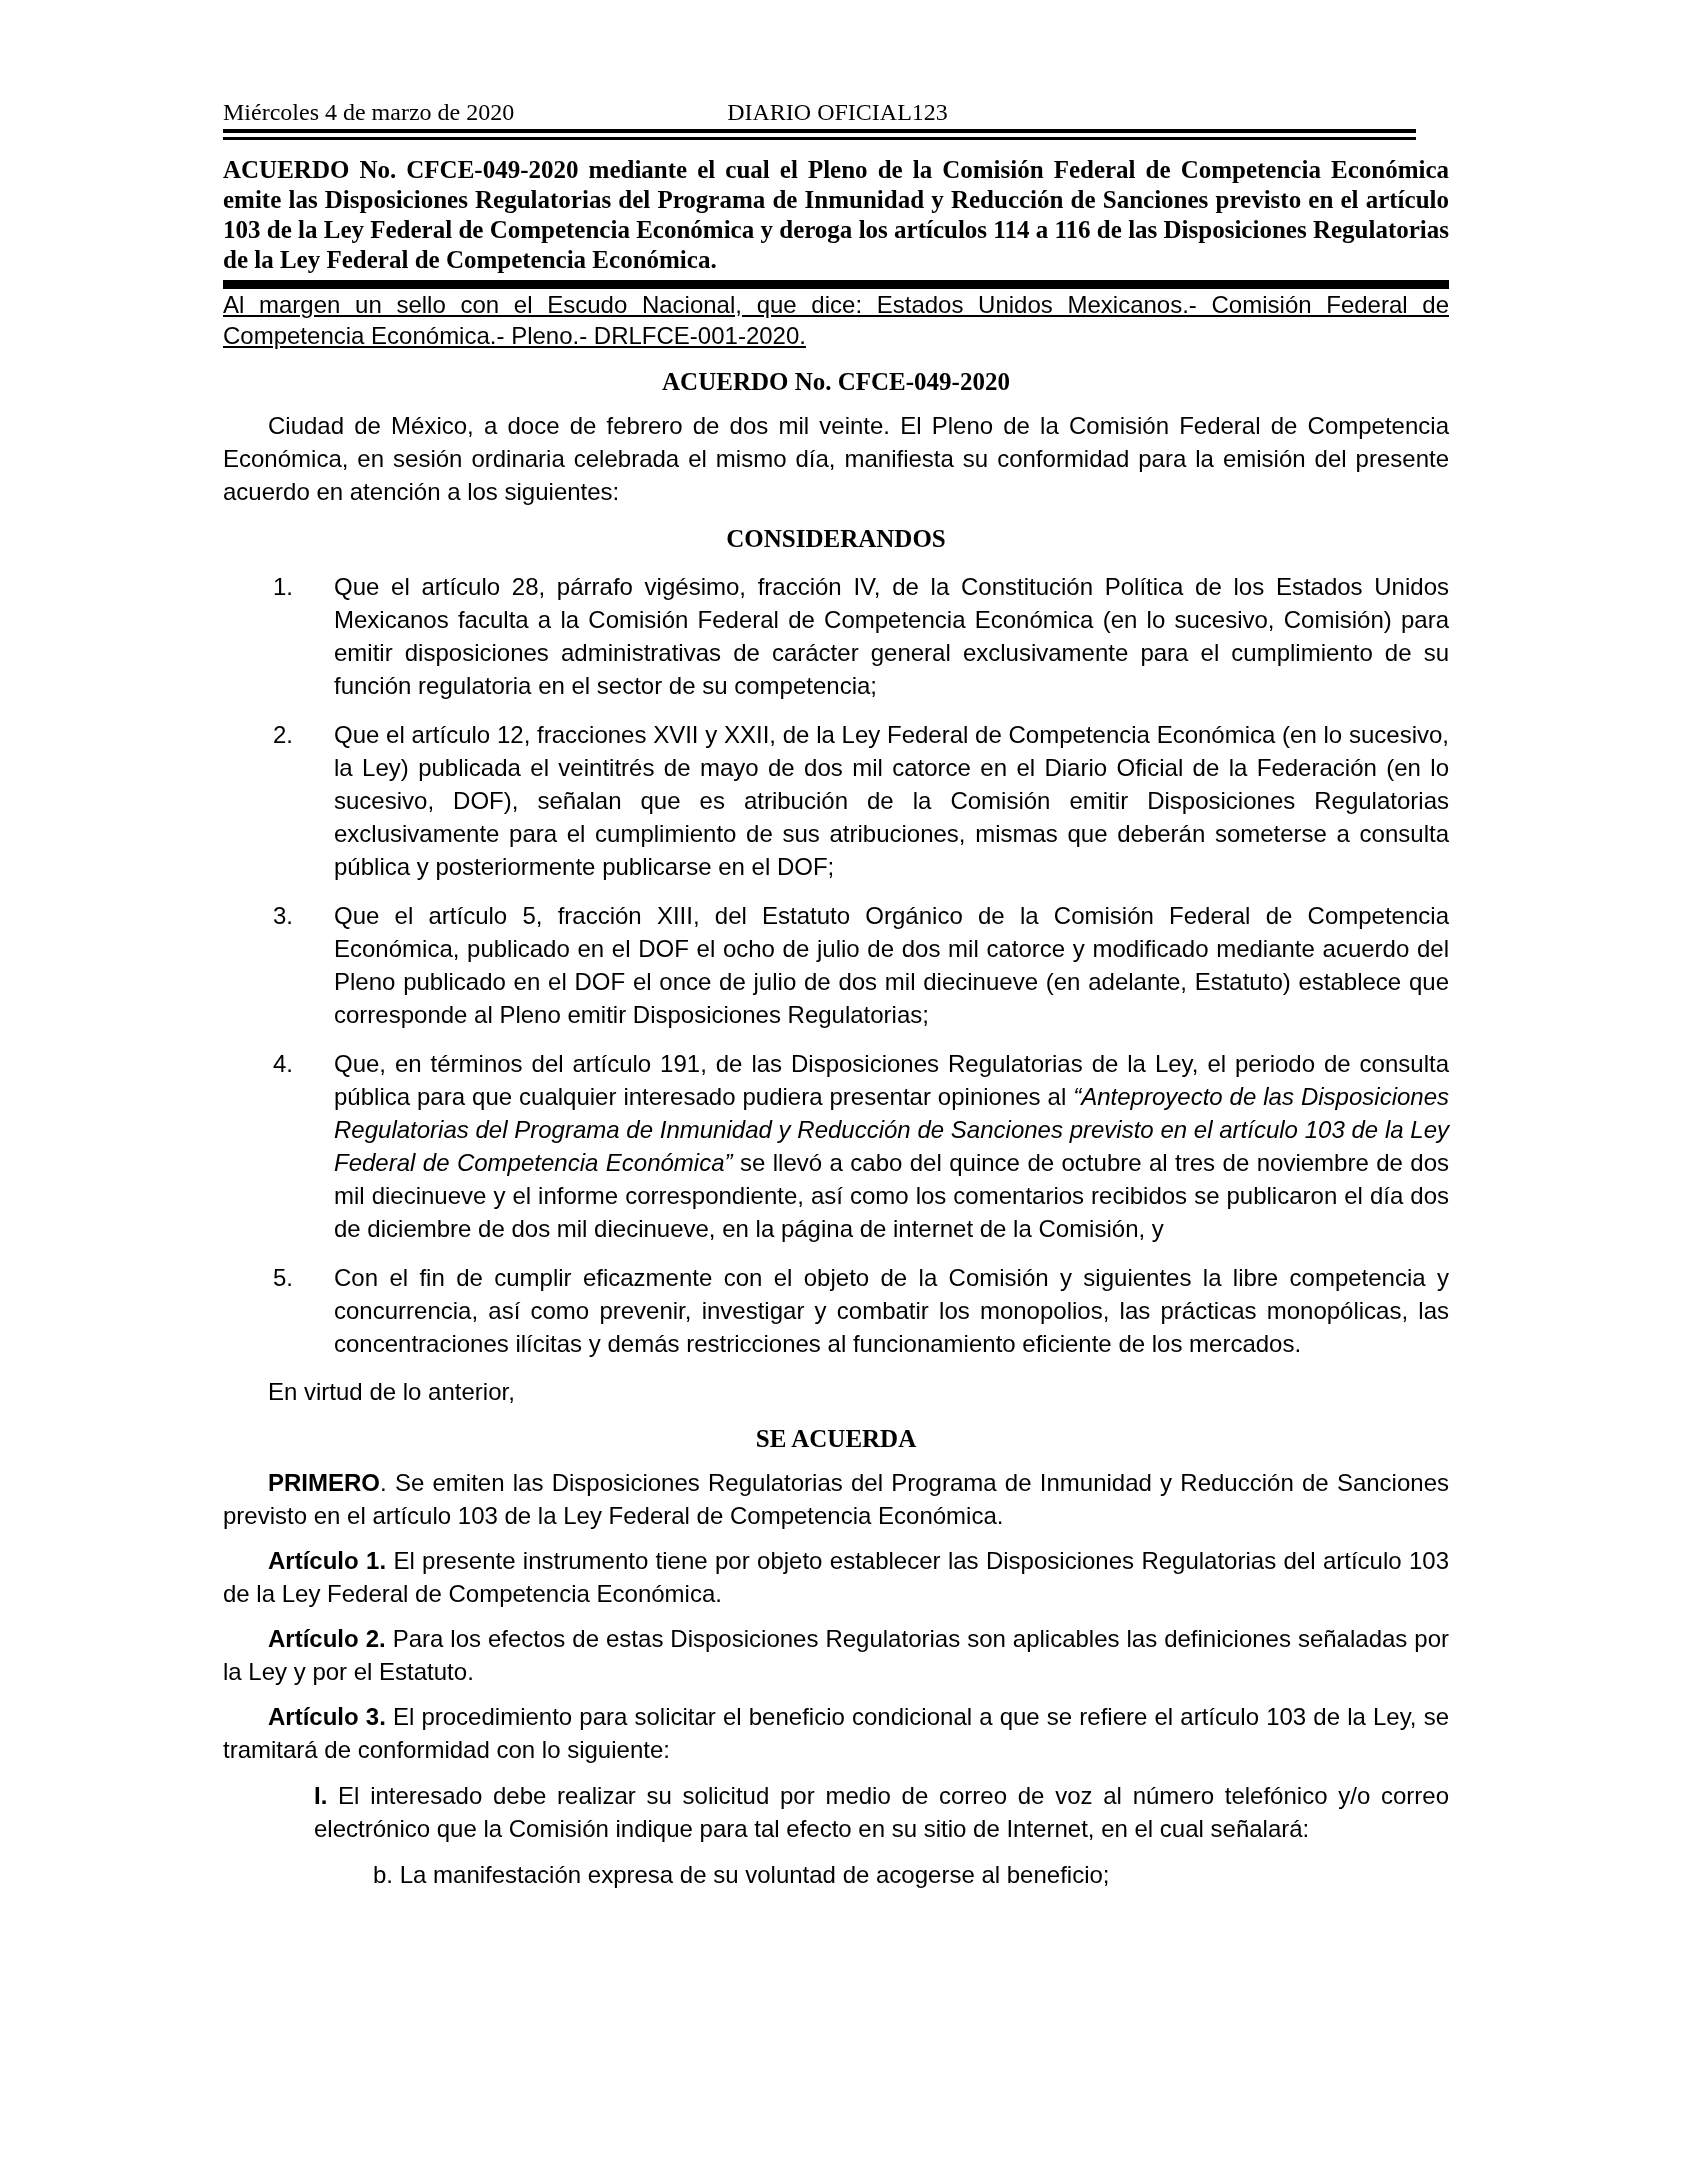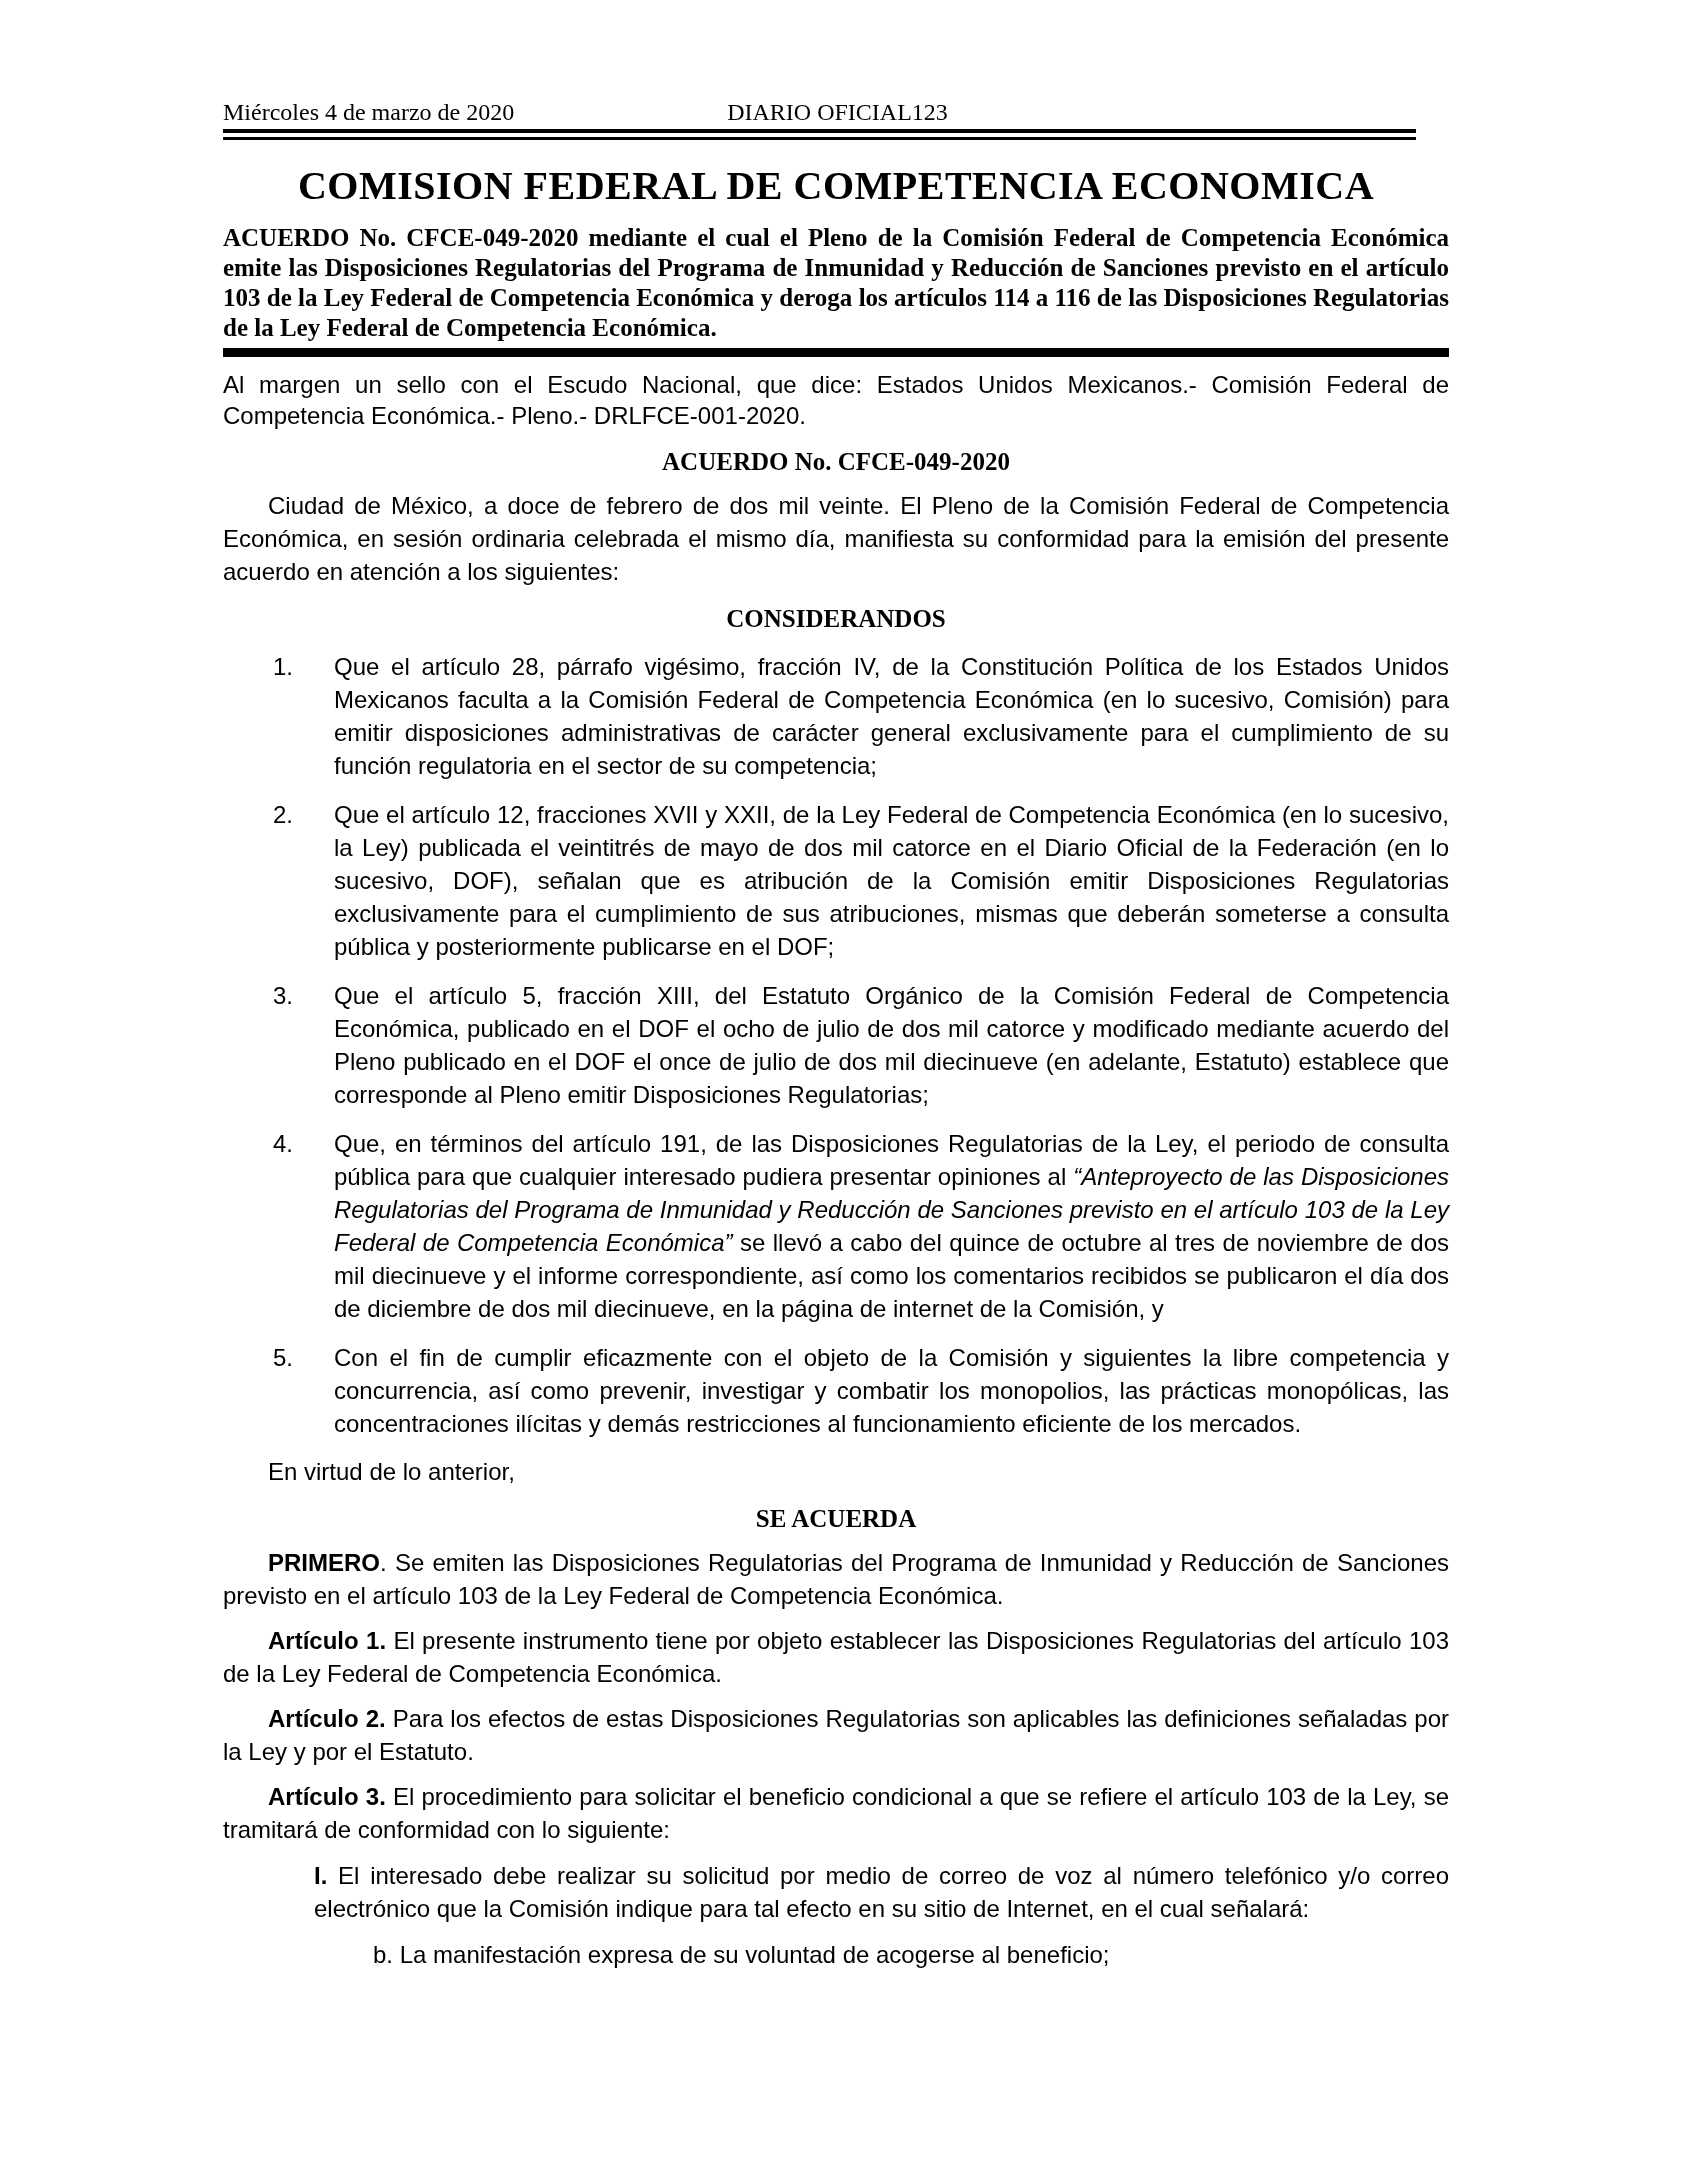--- a/index.html
+++ b/index.html
@@ -38,21 +38,21 @@
   
   p{margin:0;}
   .summary{
     margin-top:15px;
     font-family:"Liberation Serif",serif;font-weight:bold;
     font-size:25px;line-height:30px;
     text-align:justify;text-justify:inter-word;
   }
   .black-bar{height:9px;background:#000;margin-top:5px;width:100%;}
   .sans{font-family:"Liberation Sans",sans-serif;font-size:24px;line-height:33px;}
-  .almargen{margin-top:12px;line-height:31px;text-align:justify;text-justify:inter-word;}
+  .almargen{line-height:31px;text-align:justify;text-justify:inter-word;text-decoration:underline;}
   .body-par{margin-top:12px;text-align:justify;text-justify:inter-word;}
   .indent{text-indent:45px;}
   
   .citem{display:flex;margin-top:16px;}
   .cnum{flex:0 0 61px;margin-left:50px;}
   .ctext{flex:1;text-align:justify;text-justify:inter-word;}
   .ital{font-style:italic;}
   
   .fraction{margin-left:91px;margin-top:13px;text-align:justify;text-justify:inter-word;}
   .inciso{margin-left:150px;margin-top:13px;}
@@ -64,21 +64,20 @@
 <div class="page">
   <div class="content">
 
     <div class="masthead">
       <span>Miércoles 4 de marzo de 2020</span>
       <span class="center">DIARIO OFICIAL</span>
       <span class="right">123</span>
     </div>
     <div class="double-rule"></div>
 
-    <h1 class="doc-title">COMISION FEDERAL DE COMPETENCIA ECONOMICA</h1>
 
     <p class="summary">ACUERDO No. CFCE-049-2020 mediante el cual el Pleno de la Comisión Federal de Competencia Económica emite las Disposiciones Regulatorias del Programa de Inmunidad y Reducción de Sanciones previsto en el artículo 103 de la Ley Federal de Competencia Económica y deroga los artículos 114 a 116 de las Disposiciones Regulatorias de la Ley Federal de Competencia Económica.</p>
 
     <div class="black-bar"></div>
 
     <p class="sans almargen">Al margen un sello con el Escudo Nacional, que dice: Estados Unidos Mexicanos.- Comisión Federal de Competencia Económica.- Pleno.- DRLFCE-001-2020.</p>
 
     <h2 class="center-head">ACUERDO No. CFCE-049-2020</h2>
 
     <p class="sans body-par indent">Ciudad de México, a doce de febrero de dos mil veinte. El Pleno de la Comisión Federal de Competencia Económica, en sesión ordinaria celebrada el mismo día, manifiesta su conformidad para la emisión del presente acuerdo en atención a los siguientes:</p>

